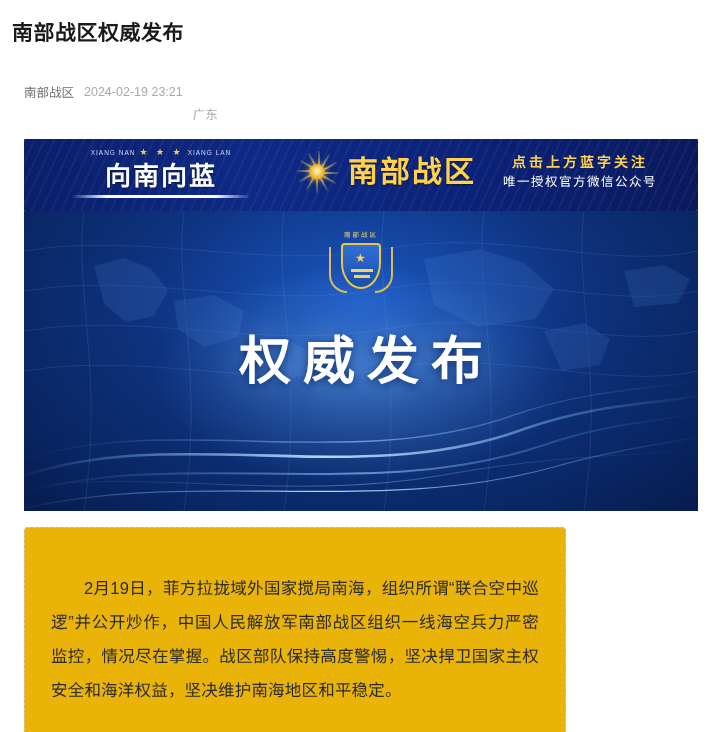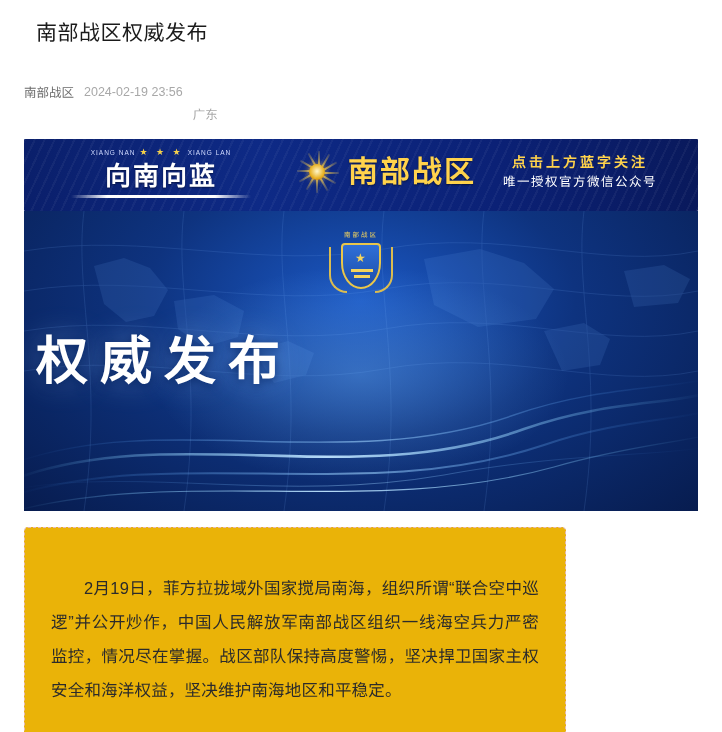--- a/index.html
+++ b/index.html
@@ -15,24 +15,24 @@
     overflow: hidden;
   }
   .page {
     width: 722px;
     height: 732px;
     position: relative;
     background: #ffffff;
   }
   .article-title {
     font-size: 21px;
-    font-weight: normal;
+    font-weight: bold;
     color: #1a1a1a;
     letter-spacing: 0.5px;
-    padding: 18px 24px 0 36px;
+    padding: 18px 24px 0 12px;
     line-height: 30px;
   }
   .meta-row {
     padding: 12px 24px 0 24px;
     display: flex;
     align-items: center;
     gap: 10px;
     font-size: 12.5px;
     color: #9a9a9a;
   }
@@ -252,20 +252,21 @@
     text-align: center;
     font-size: 6.5px;
     color: #f4d45c;
     letter-spacing: 2px;
   }
   .hero-title {
     position: absolute;
     left: 0;
     right: 0;
     top: 108px;
+    text-align: center;
     font-size: 52px;
     font-weight: bold;
     color: #ffffff;
     letter-spacing: 12px;
     text-indent: 12px;
     text-shadow: 0 2px 10px rgba(0,30,90,0.8), 0 0 30px rgba(150,200,255,0.45);
     font-family: "DejaVu Serif", "Liberation Serif", serif;
   }
   .hero-waves {
     position: absolute;
@@ -296,21 +297,21 @@
 </style>
 </head>
 <body>
 
 <div class="page">
 
   <div class="article-title">南部战区权威发布</div>
 
   <div class="meta-row">
     <span class="meta-author">南部战区</span>
-    <span class="meta-time">2024-02-19 23:56</span>
+    <span class="meta-time">2024-02-19 23:21</span>
     <span class="meta-loc">广东</span>
   </div>
 
   <div class="content">
 
     <div class="banner">
 
       <div class="banner-left">
         <div class="banner-stars">
           <span class="lat">XIANG NAN</span>

